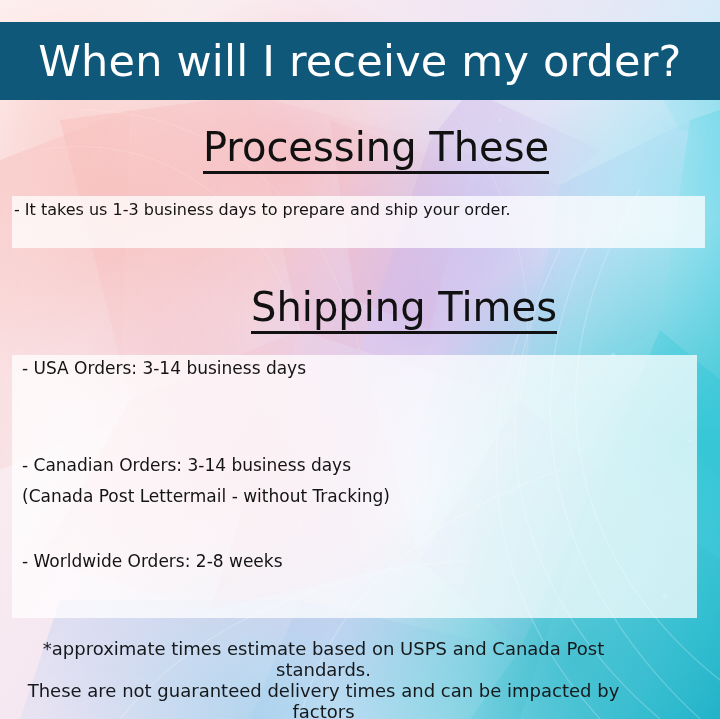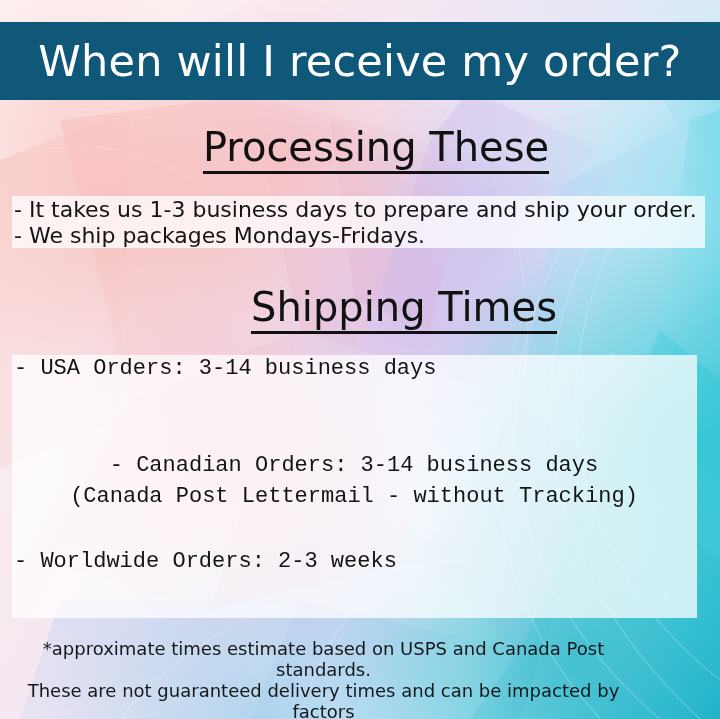--- a/index.html
+++ b/index.html
@@ -121,36 +121,35 @@
     height: 263px;
   }
 
   
   .proc-lines {
     position: absolute;
     left: 14px;
     top: 197px;
     width: 700px;
     color: #141414;
-    font-size: 22px;
+    font-size: 16px;
     line-height: 25.5px;
   }
 
   
   .ship-block {
     position: absolute;
-    left: 14px;
+    left: 22px;
     width: 680px;
     color: #141414;
-    font-size: 22px;
+    font-size: 17px;
     line-height: 31px;
-    font-family: Liberation Mono, monospace;
   }
   #ship-usa   { top: 353px; }
-  #ship-ca    { top: 450px; text-align: center; }
+  #ship-ca    { top: 450px; }
   #ship-world { top: 546px; }
   .ship-block .sub { padding-left: 6px; }
   #ship-ca .sub { padding-left: 0px; }
 
   
   .footnote {
     position: absolute;
     left: 0;
     top: 638px;
     width: 647px;
@@ -250,40 +249,39 @@
   </div>
 
   <div class="section-heading" id="heading-processing">
     <span>Processing These</span>
   </div>
 
   <div class="panel" id="panel-processing"></div>
 
   <div class="proc-lines">
     <div>- It takes us 1-3 business days to prepare and ship your order.</div>
-    <div>- We ship packages Mondays-Fridays.</div>
   </div>
 
   <div class="section-heading" id="heading-shipping">
     <span>Shipping Times</span>
   </div>
 
   <div class="panel" id="panel-shipping"></div>
 
   <div class="ship-block" id="ship-usa">
     <div class="main">- USA Orders: 3-14 business days</div>
   </div>
 
   <div class="ship-block" id="ship-ca">
     <div class="main">- Canadian Orders: 3-14 business days</div>
     <div class="sub">(Canada Post Lettermail - without Tracking)</div>
   </div>
 
   <div class="ship-block" id="ship-world">
-    <div class="main">- Worldwide Orders: 2-3 weeks</div>
+    <div class="main">- Worldwide Orders: 2-8 weeks</div>
   </div>
 
   <div class="footnote">
     <div>*approximate times estimate based on USPS and Canada Post standards.</div>
     <div>These are not guaranteed delivery times and can be impacted by factors</div>
   </div>
 
 </div>
 
 </body></html>

